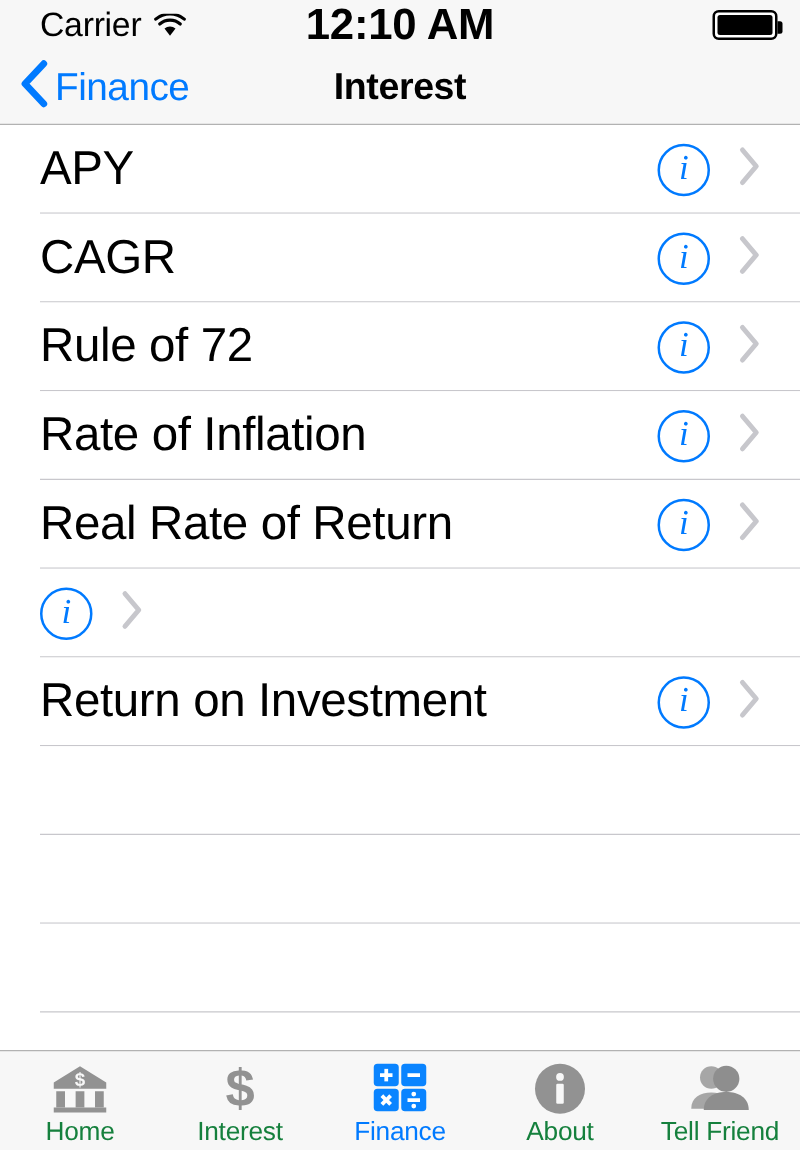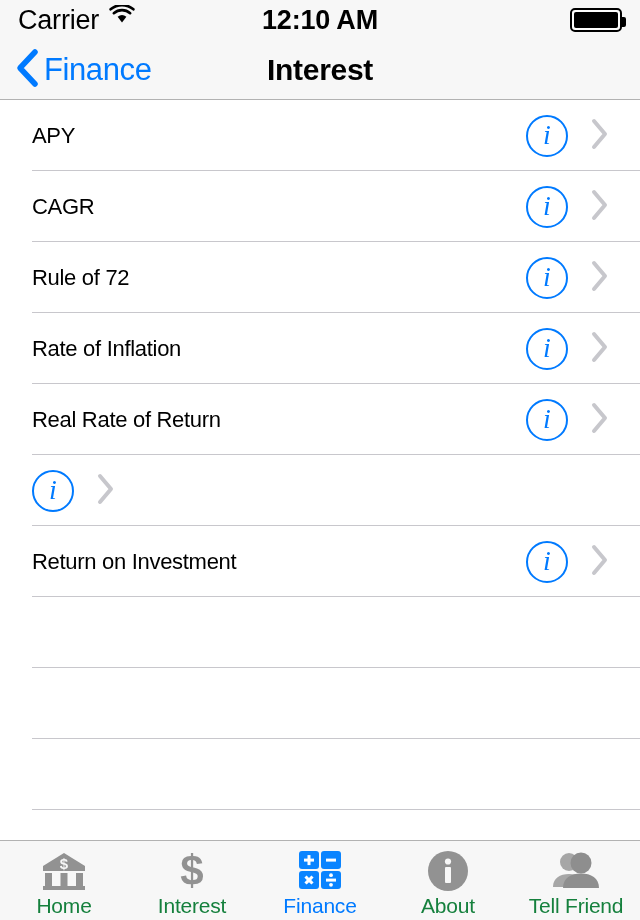--- a/index.html
+++ b/index.html
@@ -18,27 +18,27 @@
   }
 
   
   .status-bar {
     height:40px; flex:0 0 40px;
     background:#f7f7f7;
     display:flex; align-items:center;
     position:relative;
     padding:0 18px;
   }
-  .status-left { display:flex; align-items:flex-start; gap:10px; }
+  .status-left { display:flex; align-items:flex-end; gap:10px;margin-left:14px; }
   .carrier-text { font-size:27px; color:#000; letter-spacing:-0.2px; }
   .wifi-icon { display:block; }
   .status-time {
     position:absolute; left:0; right:0; top:0; bottom:0;
     display:flex; align-items:center; justify-content:center;
-    font-size:27px; font-weight:bold; color:#000; letter-spacing:-0.2px;
+    font-size:35px; font-weight:bold; color:#000; letter-spacing:-0.2px;
     pointer-events:none;
   }
   .status-right { margin-left:auto; display:flex; align-items:center; z-index:2;}
   .battery {
     width:52px; height:24px;
     border:2px solid #000; border-radius:5px;
     position:relative; padding:2px; background:#fff;
   }
   .battery::after {
     content:""; position:absolute; right:-6px; top:7px;
@@ -85,21 +85,21 @@
     background:#ffffff;
     position:relative;
     cursor:pointer;
   }
   .table-row::after {
     content:""; position:absolute;
     left:32px; right:0; bottom:0;
     height:1px; background:#c8c7cc;
   }
   .row-title {
-    font-size:22px; color:#000;
+    font-size:38px; color:#000;
     letter-spacing:-0.3px; flex:1 1 auto;
     white-space:nowrap;
   }
   .row-accessories {
     display:flex; align-items:center; gap:22px;
     flex:0 0 auto; padding-right:10px;
   }
   .info-button {
     width:42px; height:42px;
     border:2px solid #007aff; border-radius:50%;

